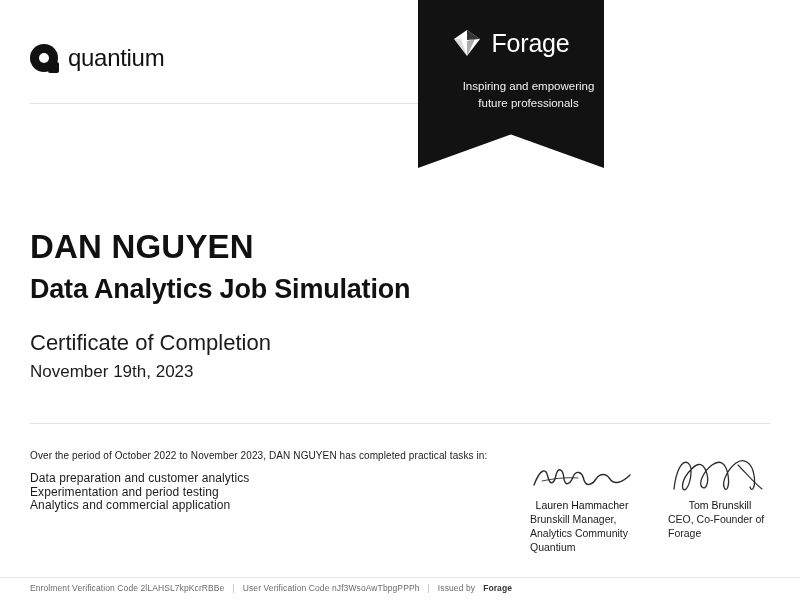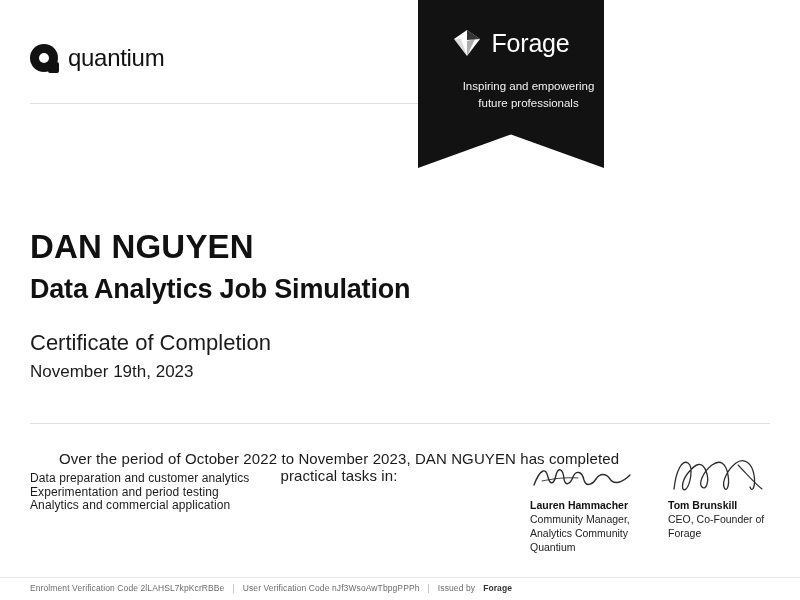--- a/index.html
+++ b/index.html
@@ -170,21 +170,21 @@
     width: 740px;
     height: 1px;
     background: #e2e2e2;
   }
 
   
   .period {
     position: absolute;
     left: 30px;
     top: 450px;
-    font-size: 15px;
+    font-size: 10px;
     color: #1b1b1b;
     letter-spacing: 0.1px;
     text-align: center;
   }
   .tasks {
     position: absolute;
     left: 30px;
     top: 472px;
     font-size: 12px;
     line-height: 13.5px;
@@ -202,23 +202,24 @@
     gap: 34px;
   }
   .sig-block { width: 104px; }
   .sig-mark {
     height: 42px;
     position: relative;
   }
   .sig-mark svg { display: block; }
   .sig-name {
     font-size: 10.5px;
-    font-weight: bold;
+    font-weight: normal;
     color: #111111;
     margin-top: 2px;
+    text-align: center;
   }
   .sig-title {
     font-size: 10.5px;
     line-height: 14px;
     color: #222222;
     font-weight: 400;
     margin-top: 1px;
   }
 
   
@@ -296,21 +297,21 @@
   <div class="signatures">
     <div class="sig-block">
       <div class="sig-mark">
         <svg width="104" height="42" viewBox="0 0 104 42" aria-hidden="true">
           <path d="M4 30 C10 14, 16 12, 18 22 C20 30, 24 30, 26 20 C28 12, 33 13, 34 24 C35 31, 40 30, 43 22 C46 15, 52 16, 54 25 C56 32, 62 30, 66 24 C70 18, 76 18, 80 24 C84 30, 92 28, 100 20" fill="none" stroke="#2b2b2b" stroke-width="1.4" stroke-linecap="round"></path>
           <path d="M12 26 C22 24, 34 22, 48 23" fill="none" stroke="#2b2b2b" stroke-width="0.9" stroke-linecap="round"></path>
         </svg>
       </div>
       <div class="sig-name">Lauren Hammacher</div>
       <div class="sig-title">
-        <div>Community Manager,</div>
+        <div>Brunskill Manager,</div>
         <div>Analytics Community</div>
         <div>Quantium</div>
       </div>
     </div>
 
     <div class="sig-block">
       <div class="sig-mark">
         <svg width="104" height="42" viewBox="0 0 104 42" aria-hidden="true">
           <path d="M6 34 C8 16, 14 4, 20 8 C26 12, 22 30, 18 34 C14 38, 12 28, 20 18 C28 8, 34 6, 38 16 C42 26, 38 36, 34 32 C30 28, 36 16, 44 10 C52 4, 58 8, 60 20 C62 32, 58 38, 56 32 C54 26, 60 14, 68 8 C76 2, 84 8, 86 20 C88 32, 84 38, 82 32" fill="none" stroke="#2b2b2b" stroke-width="1.3" stroke-linecap="round"></path>
           <path d="M70 10 C78 18, 86 28, 94 34" fill="none" stroke="#2b2b2b" stroke-width="1.1" stroke-linecap="round"></path>

